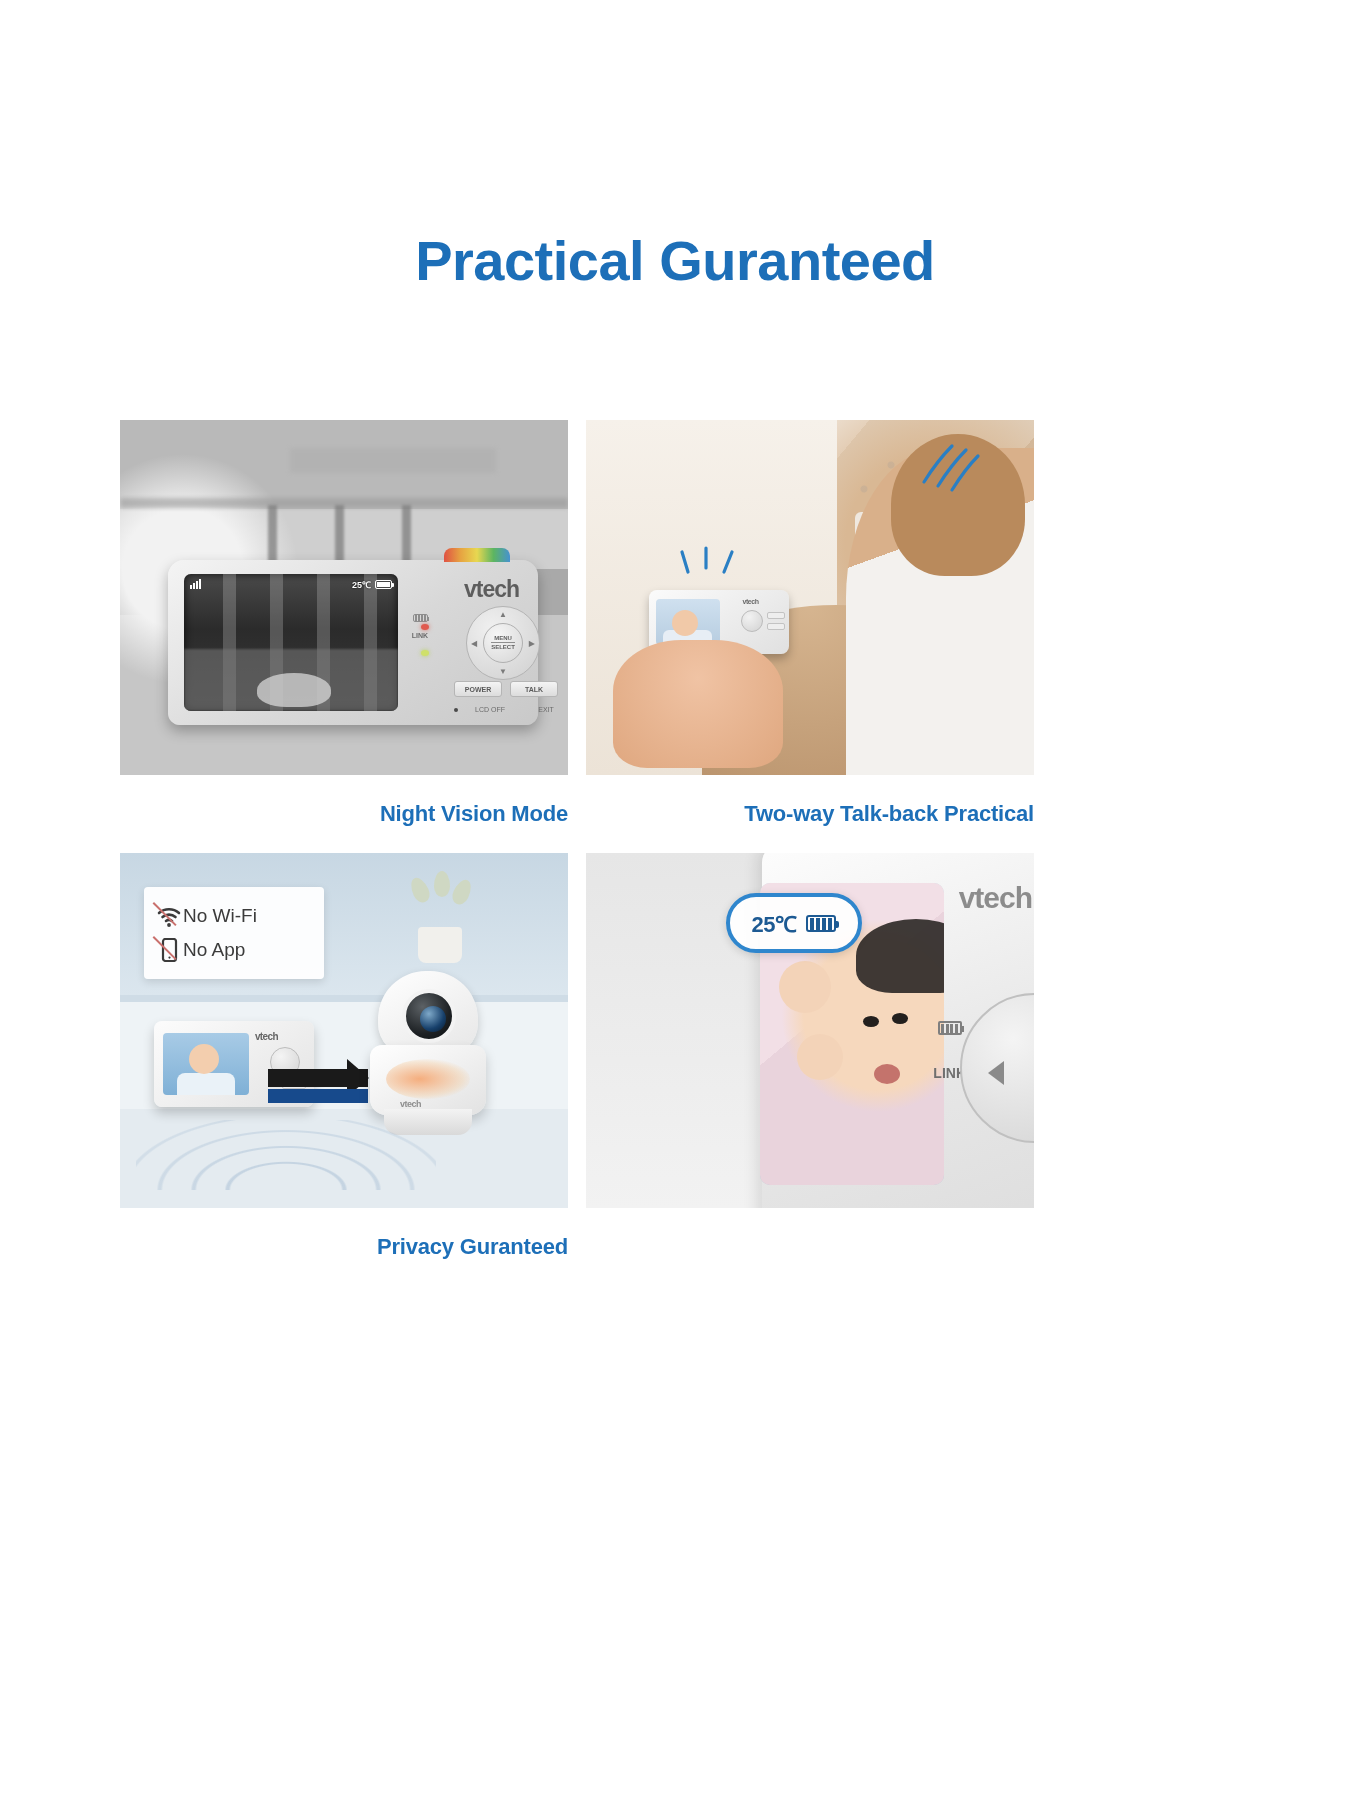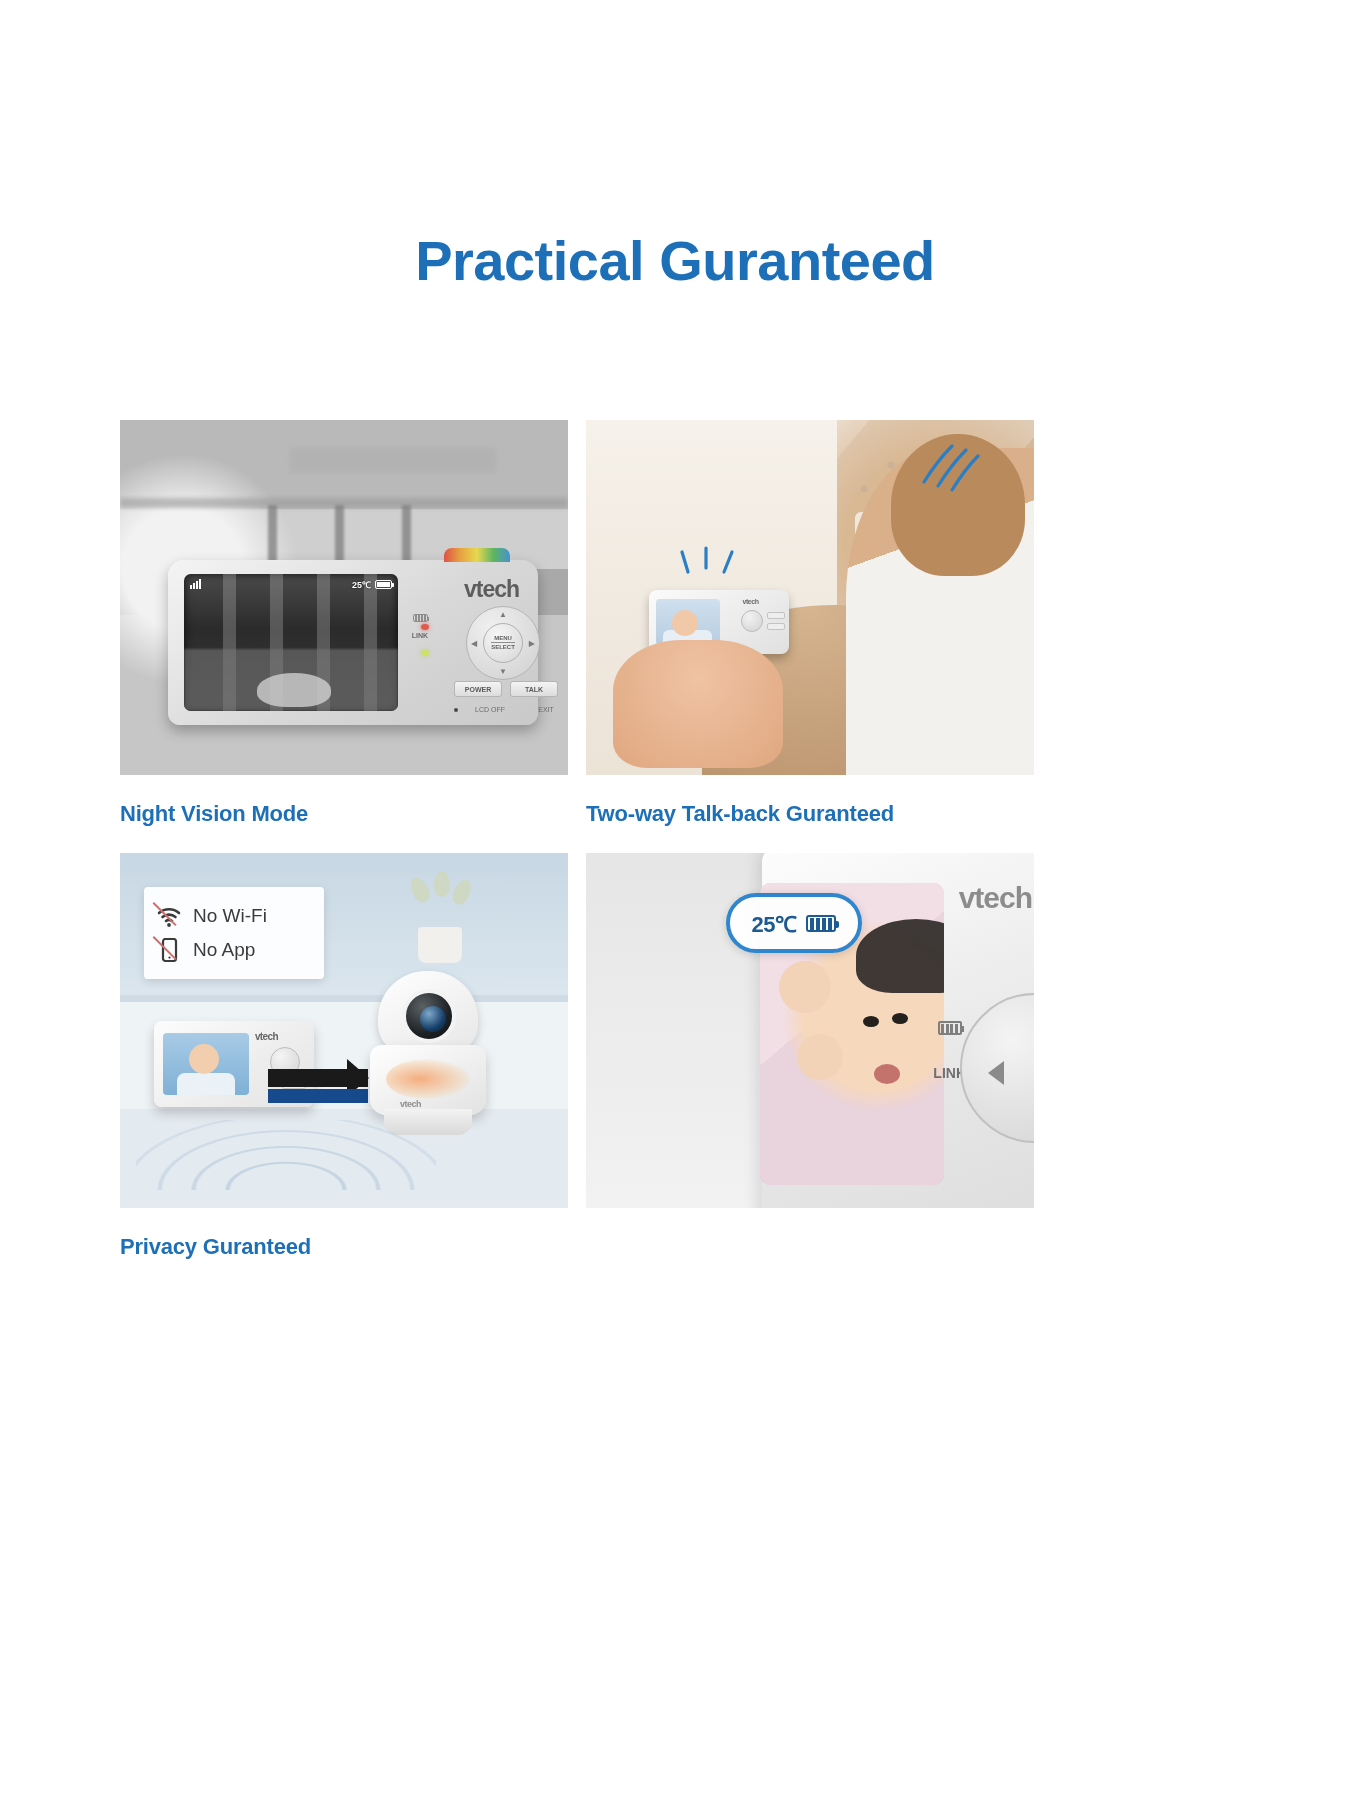--- a/index.html
+++ b/index.html
@@ -22,21 +22,21 @@
     position: absolute; left: 120px; top: 420px;
     width: 1078px;
   }
   .row { display: flex; gap: 18px; }
   .cell { width: 448px; }
   .panel {
     position: relative; width: 448px; height: 355px;
     overflow: hidden; background: #dfe3e6;
   }
   .caption {
-    text-align: left; color: #1d6fb8;
+    text-align: right; color: #1d6fb8;
     font-size: 22px; font-weight: bold;
     padding-top: 26px; padding-bottom: 26px;
     letter-spacing: -0.2px;
   }
 
   
   .p1-bg {
     position:absolute; inset:0;
     background:
       radial-gradient(circle at 14% 42%, #f2f2f2 0 60px, rgba(242,242,242,0) 115px),
@@ -183,21 +183,21 @@
   .p3-wallshelf{position:absolute;left:0;top:0;width:100%;height:40%;background:linear-gradient(#c7d7e3,#dbe6ee);}
   .p3-plant{position:absolute;left:63%;top:5%;width:80px;height:92px;}
   .p3-pot{position:absolute;left:16px;bottom:0;width:44px;height:36px;background:#f1f0ec;border-radius:4px 4px 8px 8px;}
   .p3-leaf{position:absolute;width:16px;height:26px;border-radius:50% 50% 50% 50%/60% 60% 40% 40%;background:#cfd8c3;}
   .p3-card{
     position:absolute;left:24px;top:34px;width:180px;height:92px;
     background:rgba(255,255,255,.93);border-radius:4px;
     box-shadow:0 3px 9px rgba(0,0,0,.12);
     padding:10px 12px;display:flex;flex-direction:column;justify-content:center;gap:10px;
   }
-  .p3-line{display:flex;align-items:center;gap:11px;font-size:19px;color:#3b3b3b;}
+  .p3-line{display:flex;align-items:center;gap:1px;font-size:19px;color:#3b3b3b;}
   .noicon{position:relative;width:26px;height:24px;flex:none;}
   .slash{position:absolute;left:-2px;top:-2px;width:32px;height:2px;background:#c9706d;transform:rotate(45deg);transform-origin:left top;}
   .p3-monitor{
     position:absolute;left:34px;top:168px;width:160px;height:86px;
     background:linear-gradient(145deg,#fcfcfc,#e3e3e3);border-radius:8px;
     box-shadow:0 6px 12px rgba(0,0,0,.2);display:flex;align-items:center;
   }
   .p3-mscr{margin-left:9px;width:86px;height:62px;border-radius:4px;overflow:hidden;
     background:linear-gradient(#a8cbe6,#7fb0d6);position:relative;}
   .p3-mscr .bface{position:absolute;left:30%;top:18%;width:30px;height:30px;border-radius:50%;background:#f3ceae;}
@@ -386,21 +386,21 @@
               <span class="body"></span>
               <span class="face"></span>
             </div>
             <span class="p2-vt">vtech</span>
             <span class="p2-pad"></span>
             <span class="p2-b b1"></span>
             <span class="p2-b b2"></span>
           </div>
           <div class="p2-hand"></div>
         </div>
-        <div class="caption">Two-way Talk-back Guranteed</div>
+        <div class="caption">Two-way Talk-back Practical</div>
       </div>
     </div>
 
     <div class="row">
 
       <div class="cell">
         <div class="panel">
           <div class="p3-bg"></div>
           <div class="p3-wallshelf"></div>
           <div class="p3-plant">

